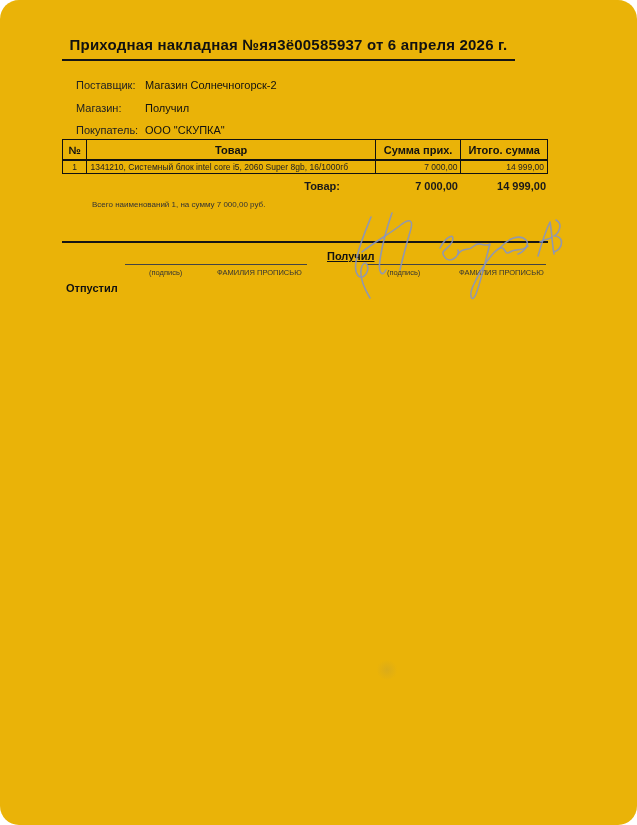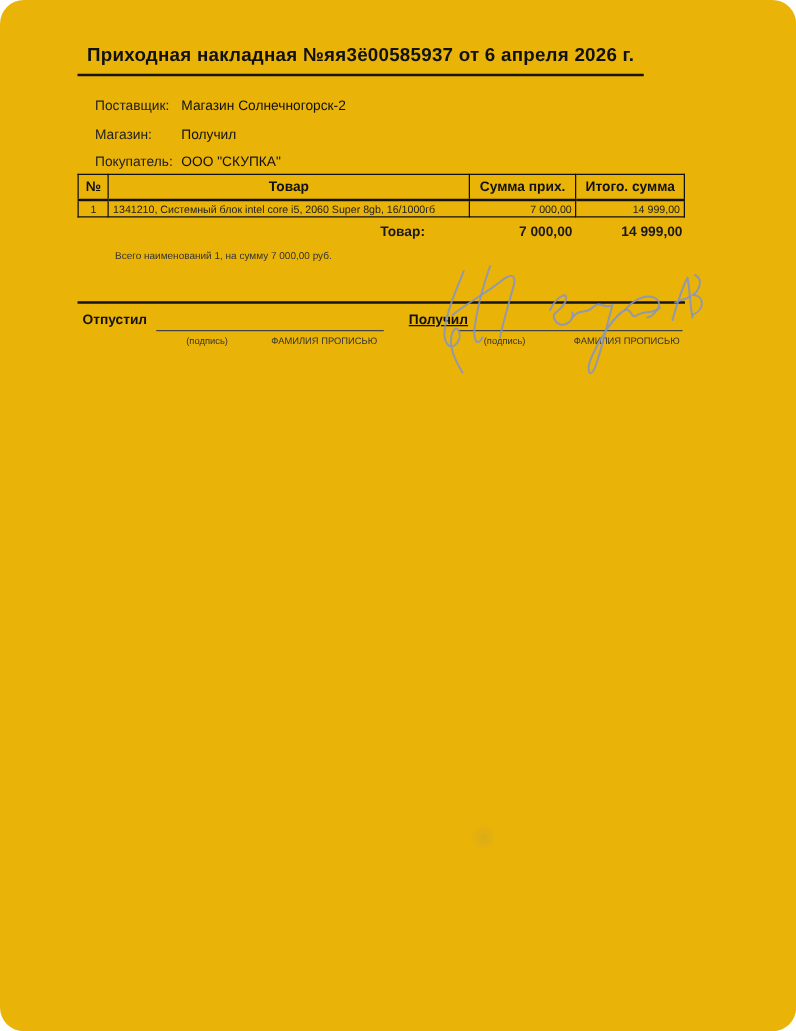--- a/index.html
+++ b/index.html
@@ -47,21 +47,21 @@
   .totals-label{position:absolute;left:250px;top:180px;width:90px;text-align:right;font-size:11px;font-weight:bold;}
   .totals-v1{position:absolute;left:373px;top:180px;width:85px;text-align:right;font-size:11px;font-weight:bold;}
   .totals-v2{position:absolute;left:459px;top:180px;width:87px;text-align:right;font-size:11px;font-weight:bold;}
   
   .summary-small{position:absolute;left:92px;top:200px;font-size:8px;color:#333;}
   .amount-words{position:absolute;left:73px;top:210px;font-size:11.5px;font-weight:bold;color:#111;}
   
   .divider{position:absolute;left:62px;top:241px;width:486px;height:2px;background:#151515;}
   
   .sig-label{position:absolute;top:250px;font-size:11px;font-weight:bold;color:#111;}
-  .sig-label.left{left:66px;}
+  .sig-label.left{left:66px;margin-top:32px;}
   .sig-label.right{left:327px;text-decoration:underline;}
   .sig-line{position:absolute;top:264px;height:1px;background:#444;}
   .sig-line.left{left:125px;width:182px;}
   .sig-line.right{left:367px;width:179px;}
   .sig-sub{position:absolute;top:268px;font-size:7.5px;color:#333;white-space:nowrap;margin-left:21px;}
   .sub-l1{left:128px;}
   .sub-l2{left:196px;}
   .sub-r1{left:366px;}
   .sub-r2{left:438px;}
   

